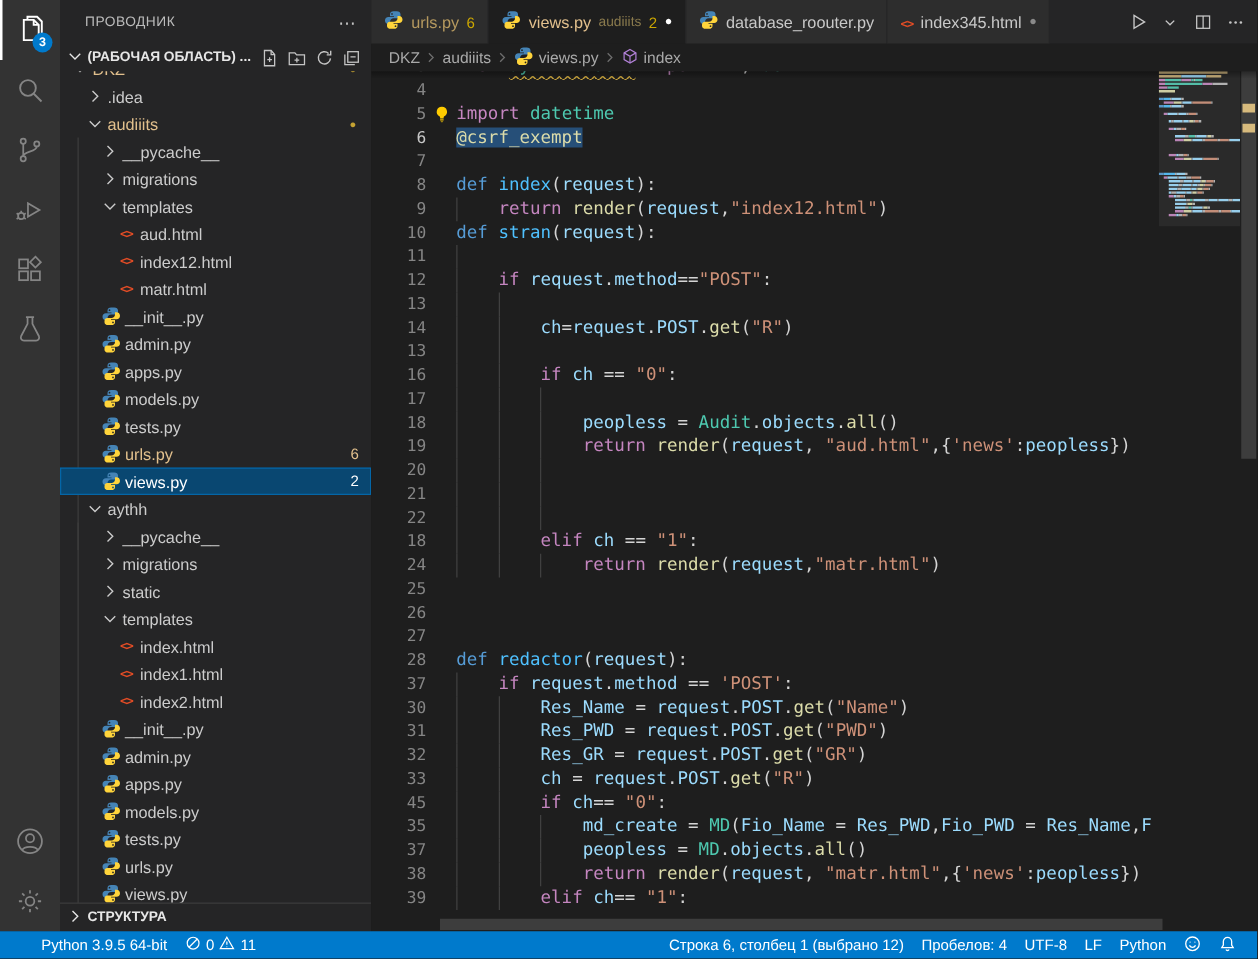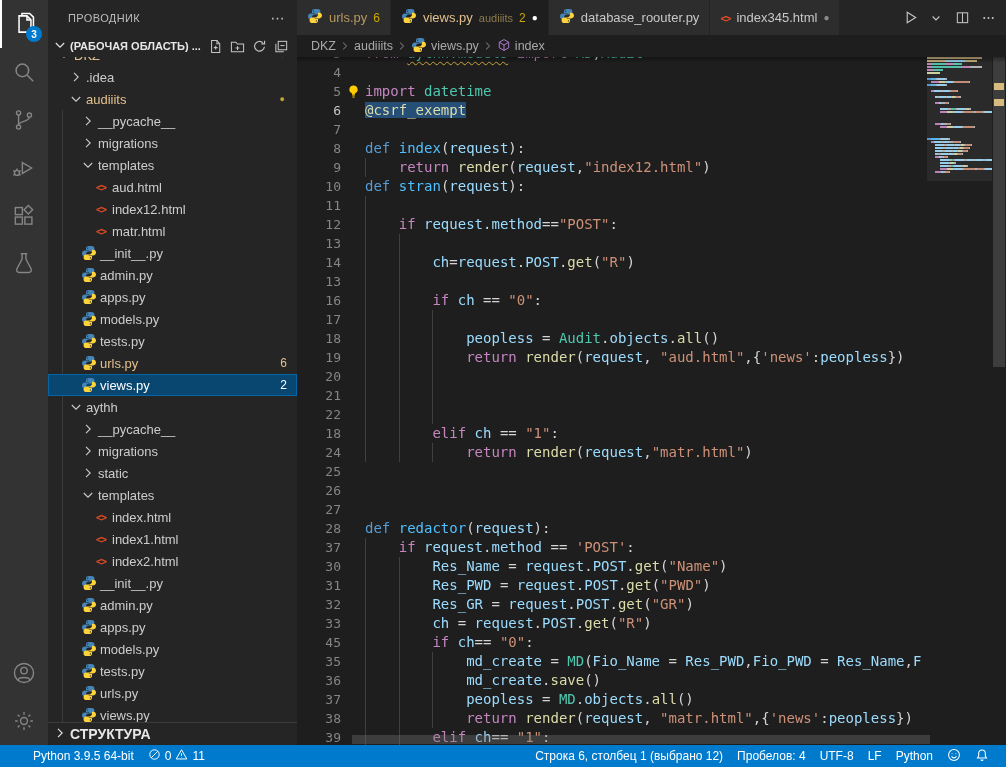--- a/index.html
+++ b/index.html
@@ -29,21 +29,21 @@
   .row .twisty{width:16px;flex:none;display:flex;align-items:center;justify-content:center;color:#cccccc;}
   .row .ficon{width:18px;flex:none;display:flex;align-items:center;justify-content:center;}
   .row .lab{margin-left:2px;}
   .row .grow{flex:1;}
   .row .badge{font-size:12px;color:#e2c08d;margin-right:10px;}
   .row.selected .badge{color:#ffffff;}
   .row .dot{font-size:9px;color:#c5a332;margin-right:12px;}
   .lab.mod{color:#e2c08d;}
   .htmlicon{color:#e44d26;font-weight:700;font-size:10px;letter-spacing:-1px;font-family:"DejaVu Sans Mono",monospace;}
   .sb-outline{position:absolute;left:0;right:0;bottom:0;height:22px;display:flex;align-items:center;gap:2px;
-              font-size:14px;font-weight:700;color:#e7e7e7;background:#252526;border-top:1px solid rgba(204,204,204,.14);padding-left:4px;}
+              font-size:11px;font-weight:700;color:#e7e7e7;background:#252526;border-top:1px solid rgba(204,204,204,.14);padding-left:4px;}
   
   .editorgroup{position:absolute;left:297px;right:0;top:0;bottom:22px;background:#1e1e1e;}
   .tabbar{position:absolute;left:0;right:0;top:0;height:35px;background:#252526;display:flex;align-items:stretch;}
   .tab{display:flex;align-items:center;gap:6px;padding:0 10px;background:#2d2d2d;border-right:1px solid #252526;
        font-size:13px;color:#c8c8c8;cursor:pointer;white-space:nowrap;}
   .tab.active{background:#1e1e1e;}
   .tab .tlabel.mod{color:#e2c08d;}
   .tab:not(.active) .tlabel.mod{color:#b5995f;}
   .tab .tdesc{font-size:11px;color:#8a7a4d;}
   .tab .tbadge{font-size:12px;color:#cca700;}
@@ -616,21 +616,20 @@
           <div class="line"><span class="ln">26</span><span class="codetxt"></span></div>
           <div class="line"><span class="ln">27</span><span class="codetxt"></span></div>
           <div class="line"><span class="ln">28</span><span class="codetxt"><span class="t-d">def </span><span class="t-fn">redactor</span><span class="t-p">(</span><span class="t-v">request</span><span class="t-p">):</span></span></div>
           <div class="line"><div class="guide" style="left: 68px;"></div><span class="ln">37</span><span class="codetxt"><span class="t-sp">    </span><span class="t-k">if </span><span class="t-v">request</span><span class="t-p">.</span><span class="t-v">method</span><span class="t-p"> == </span><span class="t-s">'POST'</span><span class="t-p">:</span></span></div>
           <div class="line"><div class="guide" style="left: 68px;"></div><div class="guide" style="left: 101.72px;"></div><span class="ln">30</span><span class="codetxt"><span class="t-sp">        </span><span class="t-v">Res_Name</span><span class="t-p"> = </span><span class="t-v">request</span><span class="t-p">.</span><span class="t-v">POST</span><span class="t-p">.</span><span class="t-f">get</span><span class="t-p">(</span><span class="t-s">"Name"</span><span class="t-p">)</span></span></div>
           <div class="line"><div class="guide" style="left: 68px;"></div><div class="guide" style="left: 101.72px;"></div><span class="ln">31</span><span class="codetxt"><span class="t-sp">        </span><span class="t-v">Res_PWD</span><span class="t-p"> = </span><span class="t-v">request</span><span class="t-p">.</span><span class="t-v">POST</span><span class="t-p">.</span><span class="t-f">get</span><span class="t-p">(</span><span class="t-s">"PWD"</span><span class="t-p">)</span></span></div>
           <div class="line"><div class="guide" style="left: 68px;"></div><div class="guide" style="left: 101.72px;"></div><span class="ln">32</span><span class="codetxt"><span class="t-sp">        </span><span class="t-v">Res_GR</span><span class="t-p"> = </span><span class="t-v">request</span><span class="t-p">.</span><span class="t-v">POST</span><span class="t-p">.</span><span class="t-f">get</span><span class="t-p">(</span><span class="t-s">"GR"</span><span class="t-p">)</span></span></div>
           <div class="line"><div class="guide" style="left: 68px;"></div><div class="guide" style="left: 101.72px;"></div><span class="ln">33</span><span class="codetxt"><span class="t-sp">        </span><span class="t-v">ch</span><span class="t-p"> = </span><span class="t-v">request</span><span class="t-p">.</span><span class="t-v">POST</span><span class="t-p">.</span><span class="t-f">get</span><span class="t-p">(</span><span class="t-s">"R"</span><span class="t-p">)</span></span></div>
           <div class="line"><div class="guide" style="left: 68px;"></div><div class="guide" style="left: 101.72px;"></div><span class="ln">45</span><span class="codetxt"><span class="t-sp">        </span><span class="t-k">if </span><span class="t-v">ch</span><span class="t-p">== </span><span class="t-s">"0"</span><span class="t-p">:</span></span></div>
           <div class="line"><div class="guide" style="left: 68px;"></div><div class="guide" style="left: 101.72px;"></div><div class="guide" style="left: 135.44px;"></div><span class="ln">35</span><span class="codetxt"><span class="t-sp">            </span><span class="t-v">md_create</span><span class="t-p"> = </span><span class="t-c">MD</span><span class="t-p">(</span><span class="t-v">Fio_Name</span><span class="t-p"> = </span><span class="t-v">Res_PWD</span><span class="t-p">,</span><span class="t-v">Fio_PWD</span><span class="t-p"> = </span><span class="t-v">Res_Name</span><span class="t-p">,</span><span class="t-v">F</span></span></div>
-          <div class="line"><div class="guide" style="left: 68px;"></div><div class="guide" style="left: 101.72px;"></div><div class="guide" style="left: 135.44px;"></div><span class="ln">36</span><span class="codetxt"><span class="t-sp">            </span><span class="t-v">md_create</span><span class="t-p">.</span><span class="t-f">save</span><span class="t-p">()</span></span></div>
           <div class="line"><div class="guide" style="left: 68px;"></div><div class="guide" style="left: 101.72px;"></div><div class="guide" style="left: 135.44px;"></div><span class="ln">37</span><span class="codetxt"><span class="t-sp">            </span><span class="t-v">peopless</span><span class="t-p"> = </span><span class="t-c">MD</span><span class="t-p">.</span><span class="t-v">objects</span><span class="t-p">.</span><span class="t-f">all</span><span class="t-p">()</span></span></div>
           <div class="line"><div class="guide" style="left: 68px;"></div><div class="guide" style="left: 101.72px;"></div><div class="guide" style="left: 135.44px;"></div><span class="ln">38</span><span class="codetxt"><span class="t-sp">            </span><span class="t-k">return </span><span class="t-f">render</span><span class="t-p">(</span><span class="t-v">request</span><span class="t-p">, </span><span class="t-s">"matr.html"</span><span class="t-p">,{</span><span class="t-s">'news'</span><span class="t-p">:</span><span class="t-v">peopless</span><span class="t-p">})</span></span></div>
           <div class="line"><div class="guide" style="left: 68px;"></div><div class="guide" style="left: 101.72px;"></div><span class="ln">39</span><span class="codetxt"><span class="t-sp">        </span><span class="t-k">elif </span><span class="t-v">ch</span><span class="t-p">== </span><span class="t-s">"1"</span><span class="t-p">:</span></span></div>
         </div>
       <div class="minimap" id="minimap">
           <div class="mm-row"><span class="mm-bar" style="background: rgb(215, 186, 125); width: 55px;"></span></div>
           <div class="mm-row"><span class="mm-bar" style="background: rgb(215, 186, 125); width: 18px;"></span><span class="mm-bar" style="background: rgb(156, 220, 254); width: 20px;"></span><span class="mm-bar" style="background: rgb(215, 186, 125); width: 12px;"></span></div>
           <div class="mm-row"><span class="mm-bar" style="background: rgb(197, 134, 192); width: 5.25px;"></span><span class="mm-bar" style="background: rgb(78, 201, 176); width: 12.6px;"></span><span class="mm-bar" style="background: rgb(197, 134, 192); width: 8.4px;"></span><span class="mm-bar" style="background: rgb(78, 201, 176); width: 2.1px;"></span><span class="mm-bar" style="background: rgb(187, 187, 187); width: 1.05px;"></span><span class="mm-bar" style="background: rgb(78, 201, 176); width: 5.25px;"></span></div>
           <div class="mm-row"><span class="mm-bar" style="background: rgb(197, 134, 192); width: 5.25px;"></span><span class="mm-bar" style="background: rgb(78, 201, 176); width: 29.4px;"></span><span class="mm-bar" style="background: rgb(197, 134, 192); width: 8.4px;"></span><span class="mm-bar" style="background: rgb(187, 187, 187); width: 11.55px;"></span></div>
           <div class="mm-row"><span class="mm-bar" style="background: rgb(197, 134, 192); width: 7.35px;"></span><span class="mm-bar" style="background: rgb(78, 201, 176); width: 8.4px;"></span></div>

